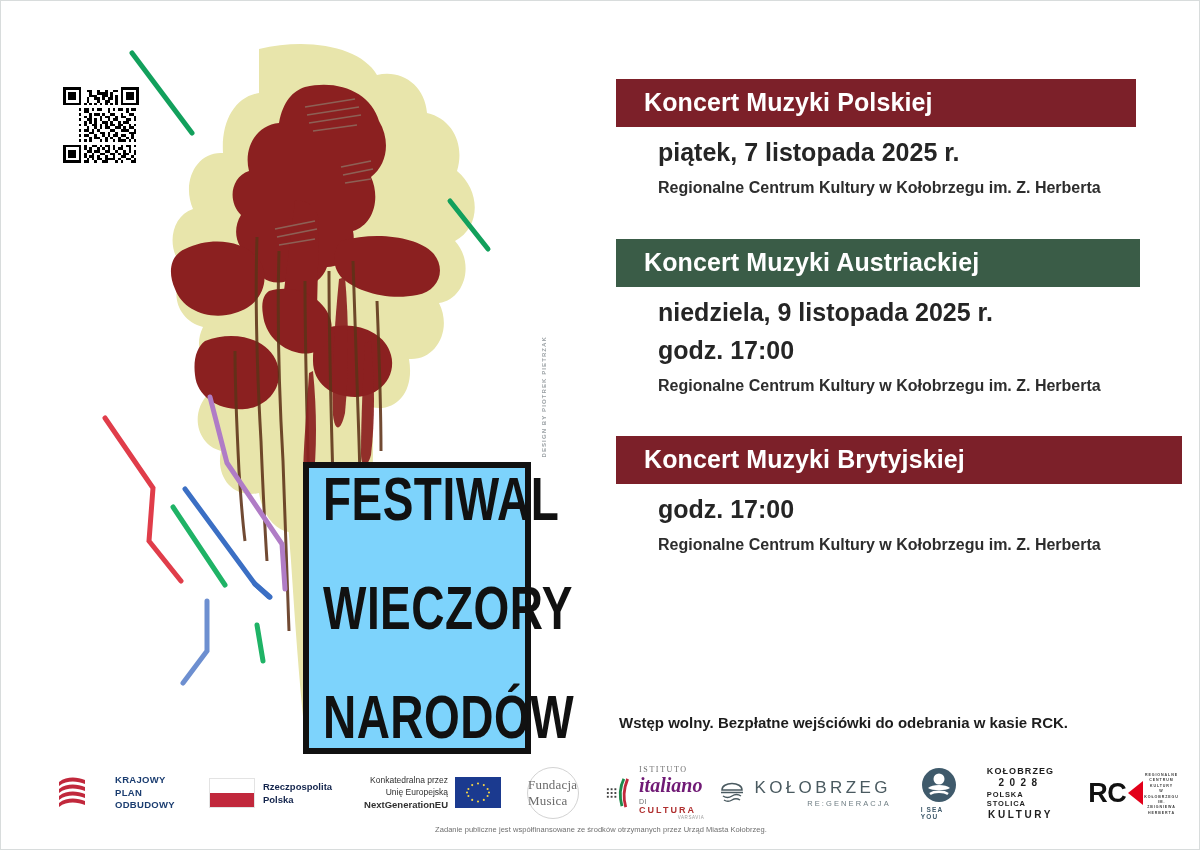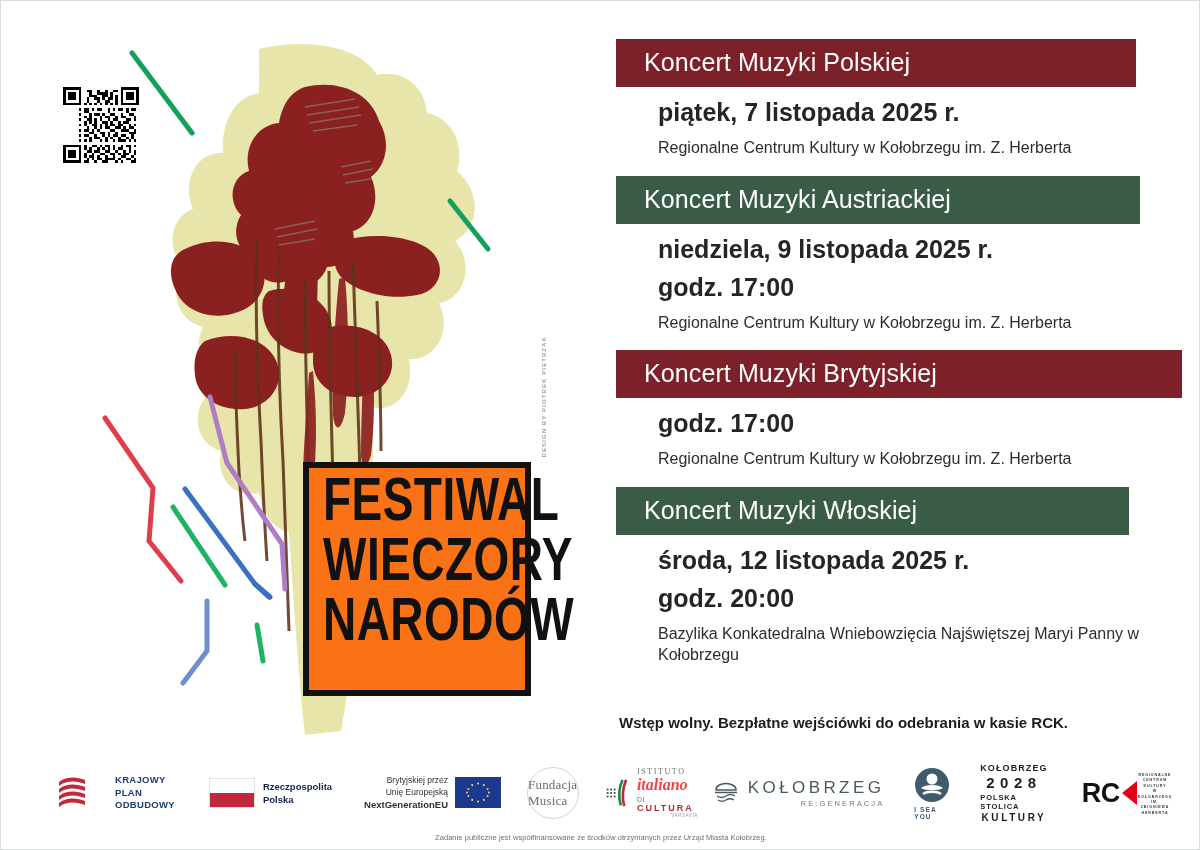--- a/index.html
+++ b/index.html
@@ -50,26 +50,26 @@
     left: 0; top: 0;
     width: 600px; height: 760px;
     pointer-events: none;
   }
   .strokes svg { display: block; width: 100%; height: 100%; }
 
   
   .title-box {
     position: absolute;
     left: 302px; top: 461px;
-    width: 228px; height: 234px;
+    width: 228px; height: 292px;
     border: 6px solid #111111;
-    background: #f97316;
+    background: #7dd3fc;
     display: flex;
     flex-direction: column;
-    justify-content: flex-start;
+    justify-content: space-between;
     padding: 6px 0 6px 14px;
   }
   .title-line {
     font-family: "Liberation Sans Narrow", "Liberation Sans", sans-serif;
     font-weight: bold;
     font-size: 50px;
     line-height: 1.0;
     letter-spacing: 0.5px;
     color: #111111;
     transform: scaleX(0.92) scaleY(1.22);
@@ -98,46 +98,47 @@
     position: absolute;
     left: 615px; top: 38px;
     width: 530px;
   }
   .concert { margin-bottom: 17px; }
   .concert:last-child { margin-bottom: 0; }
 
   .concert-bar {
     color: #ffffff;
     font-size: 25px;
-    font-weight: normal;
+    font-weight: bold;
     line-height: 1.0;
     padding: 11px 0 12px 28px;
     letter-spacing: 0.1px;
     white-space: nowrap;
+    margin-top: 40px;
   }
   .bar-red   { background: #7c2029; }
   .bar-green { background: #3a5c47; }
 
   .w-1 { width: 520px; }
   .w-2 { width: 524px; }
   .w-3 { width: 566px; }
   .w-4 { width: 513px; }
 
   .concert-date,
   .concert-time {
     font-size: 25px;
     font-weight: bold;
     color: #252525;
     line-height: 1.0;
     padding: 13px 0 0 42px;
     white-space: nowrap;
   }
   .concert-venue {
     font-size: 16px;
-    font-weight: normal;
+    font-weight: bold;
     color: #2d2d2d;
     line-height: 1.35;
     padding: 12px 0 0 42px;
   }
 
   .free-entry {
     position: absolute;
     left: 618px; top: 713px;
     font-size: 15px;
     font-weight: bold;
@@ -230,22 +231,22 @@
   .iic-mark svg { display: block; width: 100%; height: 100%; }
   .iic-words { position: relative; line-height: 1; }
   .iic-istituto {
     font-size: 8px; color: #6e6e6e; letter-spacing: 1.6px;
     font-family: "Liberation Serif", serif;
   }
   .iic-italiano {
     font-family: "Liberation Serif", serif;
     font-style: italic;
     font-weight: bold;
-    font-size: 16px;
-    color: #ef4444;
+    font-size: 20px;
+    color: #701a75;
     margin-top: 1px;
   }
   .iic-cultura {
     font-size: 9px; color: #b03030; letter-spacing: 2px;
     margin-top: 2px; font-weight: bold;
   }
   .iic-cultura .iic-di {
     color: #6e6e6e; font-size: 7px; letter-spacing: 0.5px; font-weight: normal;
   }
   .iic-sub {
@@ -271,42 +272,42 @@
   .isy-mark { width: 36px; height: 36px; }
   .isy-mark svg { display: block; width: 100%; height: 100%; }
   .isy-text {
     font-size: 6.5px; font-weight: bold; letter-spacing: 1.1px;
     color: #3f5a6b; margin-top: 3px;
   }
 
   
   .logo-k28 { margin-right: 34px; flex-direction: column; align-items: center; }
   .k28-1 { font-size: 9px; font-weight: bold; letter-spacing: 1.1px; color: #1d1d1d; }
-  .k28-2 { font-size: 15px; font-weight: bold; letter-spacing: 5.5px; color: #1d1d1d; margin-top: 1px; }
+  .k28-2 { font-size: 10px; font-weight: bold; letter-spacing: 5.5px; color: #1d1d1d; margin-top: 1px; }
   .k28-3 { font-size: 7.5px; font-weight: bold; letter-spacing: 0.9px; color: #1d1d1d; margin-top: 2px; }
   .k28-4 { font-size: 10px; font-weight: bold; letter-spacing: 2.6px; color: #1d1d1d; margin-top: 1px; }
 
   
   .logo-rck { flex-direction: row; align-items: center; }
   .rck-main {
     display: flex; align-items: center;
     font-size: 27px; font-weight: bold; letter-spacing: -0.5px;
     line-height: 1; color: #111111;
   }
   .rck-arrow { margin-left: 1px; }
   .rck-arrow svg { display: block; }
   .rck-sub {
     margin-top: 3px; text-align: center;
     font-size: 3.6px; font-weight: bold; letter-spacing: 0.9px;
     line-height: 1.5; color: #3a3a3a;
   }
 
   .disclaimer {
     position: absolute;
-    left: 0; top: 74px;
+    left: 0; top: 66px;
     width: 1200px;
     text-align: center;
     font-size: 7.5px;
     color: #6f6f6f;
     letter-spacing: 0.05px;
   }
 </style>
 </head>
 <body>
 
@@ -626,27 +627,20 @@
       <div class="concert-time">godz. 17:00</div>
       <div class="concert-venue">Regionalne Centrum Kultury w Kołobrzegu im. Z. Herberta</div>
     </div>
 
     <div class="concert">
       <div class="concert-bar bar-red w-3">Koncert Muzyki Brytyjskiej</div>
       <div class="concert-time">godz. 17:00</div>
       <div class="concert-venue">Regionalne Centrum Kultury w Kołobrzegu im. Z. Herberta</div>
     </div>
 
-    <div class="concert">
-      <div class="concert-bar bar-green w-4">Koncert Muzyki Włoskiej</div>
-      <div class="concert-date">środa, 12 listopada 2025 r.</div>
-      <div class="concert-time">godz. 20:00</div>
-      <div class="concert-venue">Bazylika Konkatedralna Wniebowzięcia Najświętszej
-Maryi Panny w Kołobrzegu</div>
-    </div>
   </div>
 
   <div class="free-entry">Wstęp wolny. Bezpłatne wejściówki do odebrania w kasie RCK.</div>
 
   <div class="footer">
     <div class="logo-row">
 
       <div class="logo logo-kpo">
         <div class="kpo-mark">
           <svg viewBox="0 0 30 34" aria-hidden="true">
@@ -671,21 +665,21 @@
           <div class="flag-red"></div>
         </div>
         <div class="rp-text">
           <div>Rzeczpospolita</div>
           <div>Polska</div>
         </div>
       </div>
 
       <div class="logo logo-eu">
         <div class="eu-text">
-          <div>Brytyjskiej przez</div>
+          <div>Konkatedralna przez</div>
           <div>Unię Europejską</div>
           <div class="eu-strong">NextGenerationEU</div>
         </div>
         <div class="eu-flag">
           <svg viewBox="0 0 46 31" aria-hidden="true">
             <rect width="46" height="31" fill="#1b3a8f"></rect>
             <g fill="#f5d547">
               <circle cx="23" cy="6.5" r="1.05"></circle>
               <circle cx="28.8" cy="8.1" r="1.05"></circle>
               <circle cx="32.6" cy="12" r="1.05"></circle>

